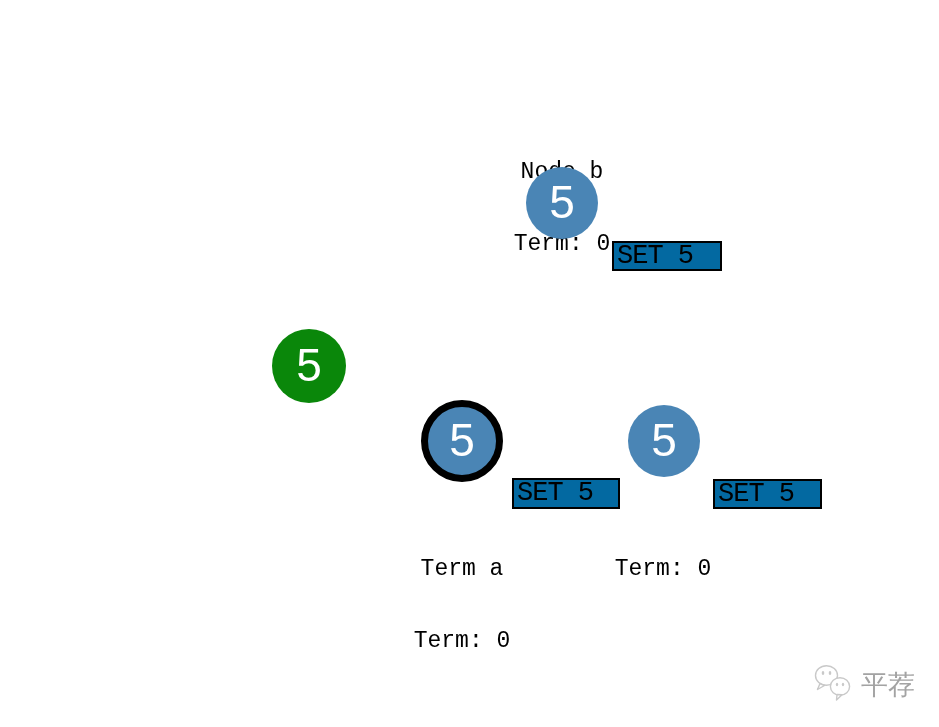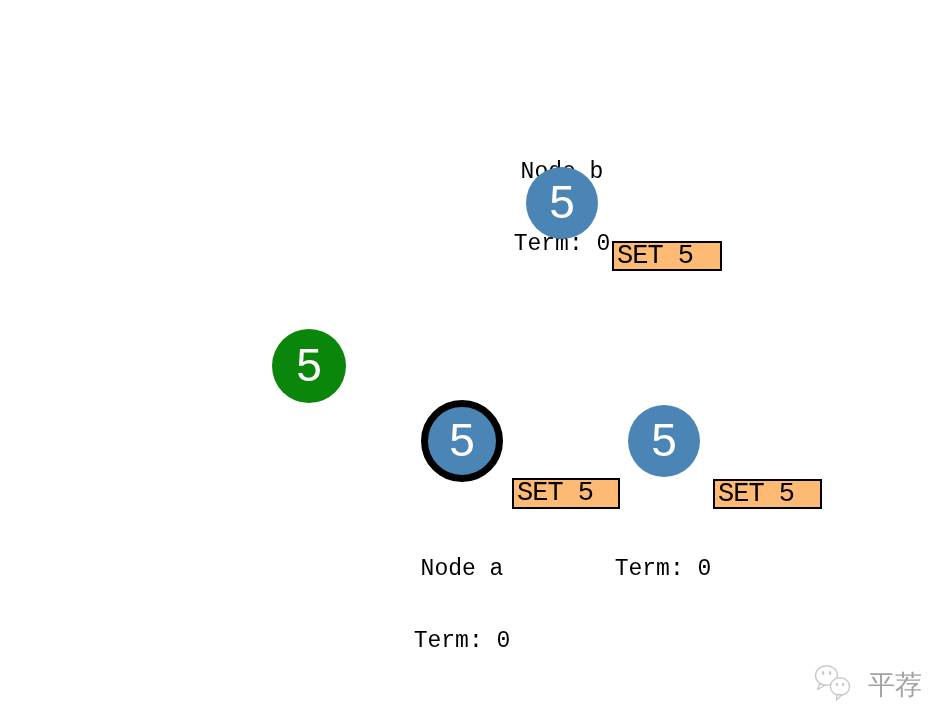--- a/index.html
+++ b/index.html
@@ -51,21 +51,21 @@
     left: 272px; top: 329px;
     width: 74px; height: 74px;
     background: var(--client-fill, #0a870a);
   }
 
   
   .msg-box {
     position: absolute;
     box-sizing: border-box;
     border: 2px solid var(--box-border, #000000);
-    background: #fdba74;
+    background: #0369a1;
     display: flex;
     align-items: center;
     padding-left: 3px;
     font-family: "Liberation Mono", "DejaVu Sans Mono", monospace;
     font-size: 27px;
     letter-spacing: -1px;
     line-height: 1;
     white-space: pre;
     color: #000000;
   }
@@ -88,21 +88,21 @@
   .label-a { left: 362px; top: 509px; }
   .label-c { left: 563px; top: 509px; }
 
   
   .watermark {
     position: absolute;
     left: 812px;
     top: 663px;
     display: flex;
     align-items: center;
-    gap: 12px;
+    gap: 5px;
   }
   .watermark-text {
     font-size: 27px;
     line-height: 1;
     color: var(--watermark-text, #a3a3a3);
     text-shadow: -1px -1px 0 #ffffff;
     font-family: "Liberation Sans", sans-serif;
     white-space: nowrap;
   }
 </style>
@@ -126,21 +126,21 @@
     <span class="node-value">5</span>
   </div>
 
   <div class="node-circle circle-a">
     <span class="node-value">5</span>
   </div>
   <div class="msg-box msg-a">
     <span>SET 5</span>
   </div>
   <div class="node-label label-a">
-    <div>Node a</div>
+    <div>Term a</div>
     <div>Term: 0</div>
   </div>
 
   <div class="node-circle circle-c">
     <span class="node-value">5</span>
   </div>
   <div class="msg-box msg-c">
     <span>SET 5</span>
   </div>
   <div class="node-label label-c">

